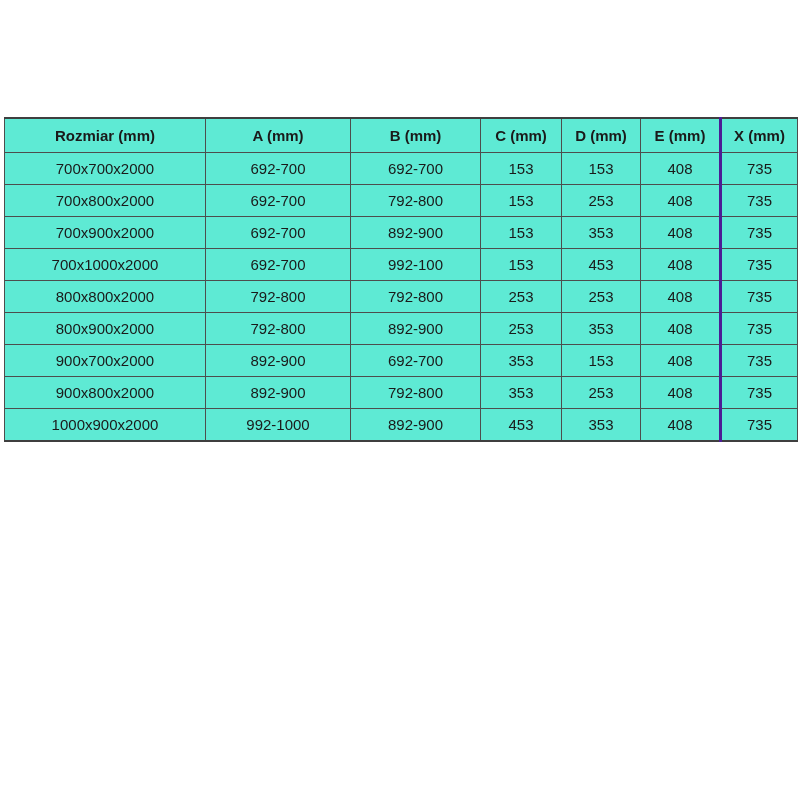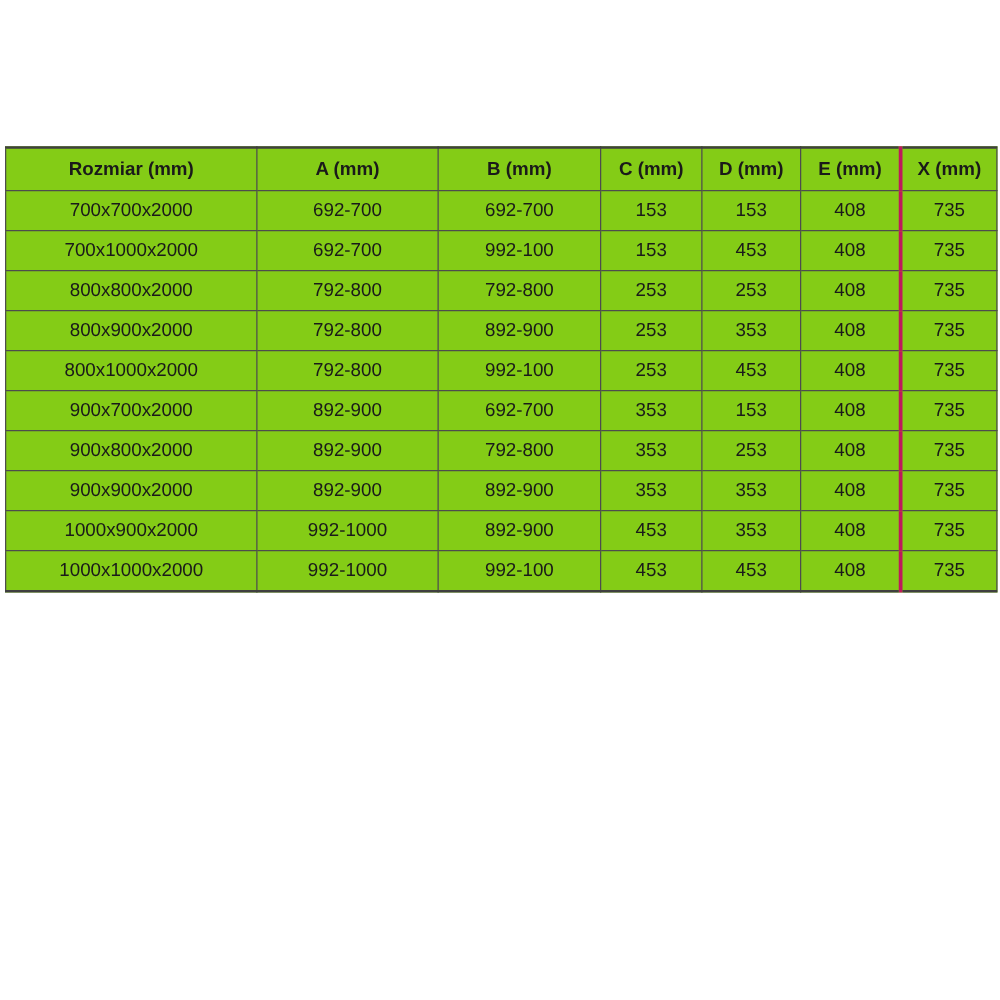--- a/index.html
+++ b/index.html
@@ -17,21 +17,21 @@
     background: #ffffff;
     overflow: hidden;
   }
   table.spec-table {
     position: absolute;
     left: 4px;
     top: 117px;
     width: 793px;
     border-collapse: collapse;
     table-layout: fixed;
-    background: #84cc16;
+    background: #5eead4;
     border-top: 2px solid #3f3f3f;
     border-bottom: 2px solid #3f3f3f;
     border-left: 1px solid #3f3f3f;
     border-right: 1px solid #3f3f3f;
   }
   table.spec-table th,
   table.spec-table td {
     border: 1px solid #4d4d4d;
     text-align: center;
     vertical-align: middle;
@@ -45,21 +45,21 @@
     font-weight: bold;
     height: 33px;
   }
   table.spec-table td {
     font-weight: normal;
     height: 31px;
   }
   
   table.spec-table th.x-col,
   table.spec-table td.x-col {
-    border-left: 3px solid #be185d;
+    border-left: 3px solid #4c1d95;
   }
   col.c-rozmiar { width: 201px; }
   col.c-a { width: 145px; }
   col.c-b { width: 130px; }
   col.c-c { width: 81px; }
   col.c-d { width: 79px; }
   col.c-e { width: 80px; }
   col.c-x { width: 77px; }
 </style>
 </head>
@@ -91,20 +91,38 @@
         <tr>
           <td>700x700x2000</td>
           <td>692-700</td>
           <td>692-700</td>
           <td>153</td>
           <td>153</td>
           <td>408</td>
           <td class="x-col">735</td>
         </tr>
         <tr>
+          <td>700x800x2000</td>
+          <td>692-700</td>
+          <td>792-800</td>
+          <td>153</td>
+          <td>253</td>
+          <td>408</td>
+          <td class="x-col">735</td>
+        </tr>
+        <tr>
+          <td>700x900x2000</td>
+          <td>692-700</td>
+          <td>892-900</td>
+          <td>153</td>
+          <td>353</td>
+          <td>408</td>
+          <td class="x-col">735</td>
+        </tr>
+        <tr>
           <td>700x1000x2000</td>
           <td>692-700</td>
           <td>992-100</td>
           <td>153</td>
           <td>453</td>
           <td>408</td>
           <td class="x-col">735</td>
         </tr>
         <tr>
           <td>800x800x2000</td>
@@ -118,68 +136,41 @@
         <tr>
           <td>800x900x2000</td>
           <td>792-800</td>
           <td>892-900</td>
           <td>253</td>
           <td>353</td>
           <td>408</td>
           <td class="x-col">735</td>
         </tr>
         <tr>
-          <td>800x1000x2000</td>
-          <td>792-800</td>
-          <td>992-100</td>
-          <td>253</td>
-          <td>453</td>
-          <td>408</td>
-          <td class="x-col">735</td>
-        </tr>
-        <tr>
           <td>900x700x2000</td>
           <td>892-900</td>
           <td>692-700</td>
           <td>353</td>
           <td>153</td>
           <td>408</td>
           <td class="x-col">735</td>
         </tr>
         <tr>
           <td>900x800x2000</td>
           <td>892-900</td>
           <td>792-800</td>
           <td>353</td>
           <td>253</td>
           <td>408</td>
           <td class="x-col">735</td>
         </tr>
         <tr>
-          <td>900x900x2000</td>
-          <td>892-900</td>
-          <td>892-900</td>
-          <td>353</td>
-          <td>353</td>
-          <td>408</td>
-          <td class="x-col">735</td>
-        </tr>
-        <tr>
           <td>1000x900x2000</td>
           <td>992-1000</td>
           <td>892-900</td>
           <td>453</td>
           <td>353</td>
           <td>408</td>
           <td class="x-col">735</td>
         </tr>
-        <tr>
-          <td>1000x1000x2000</td>
-          <td>992-1000</td>
-          <td>992-100</td>
-          <td>453</td>
-          <td>453</td>
-          <td>408</td>
-          <td class="x-col">735</td>
-        </tr>
       </tbody>
   </table>
 </div>
 
 </body></html>

